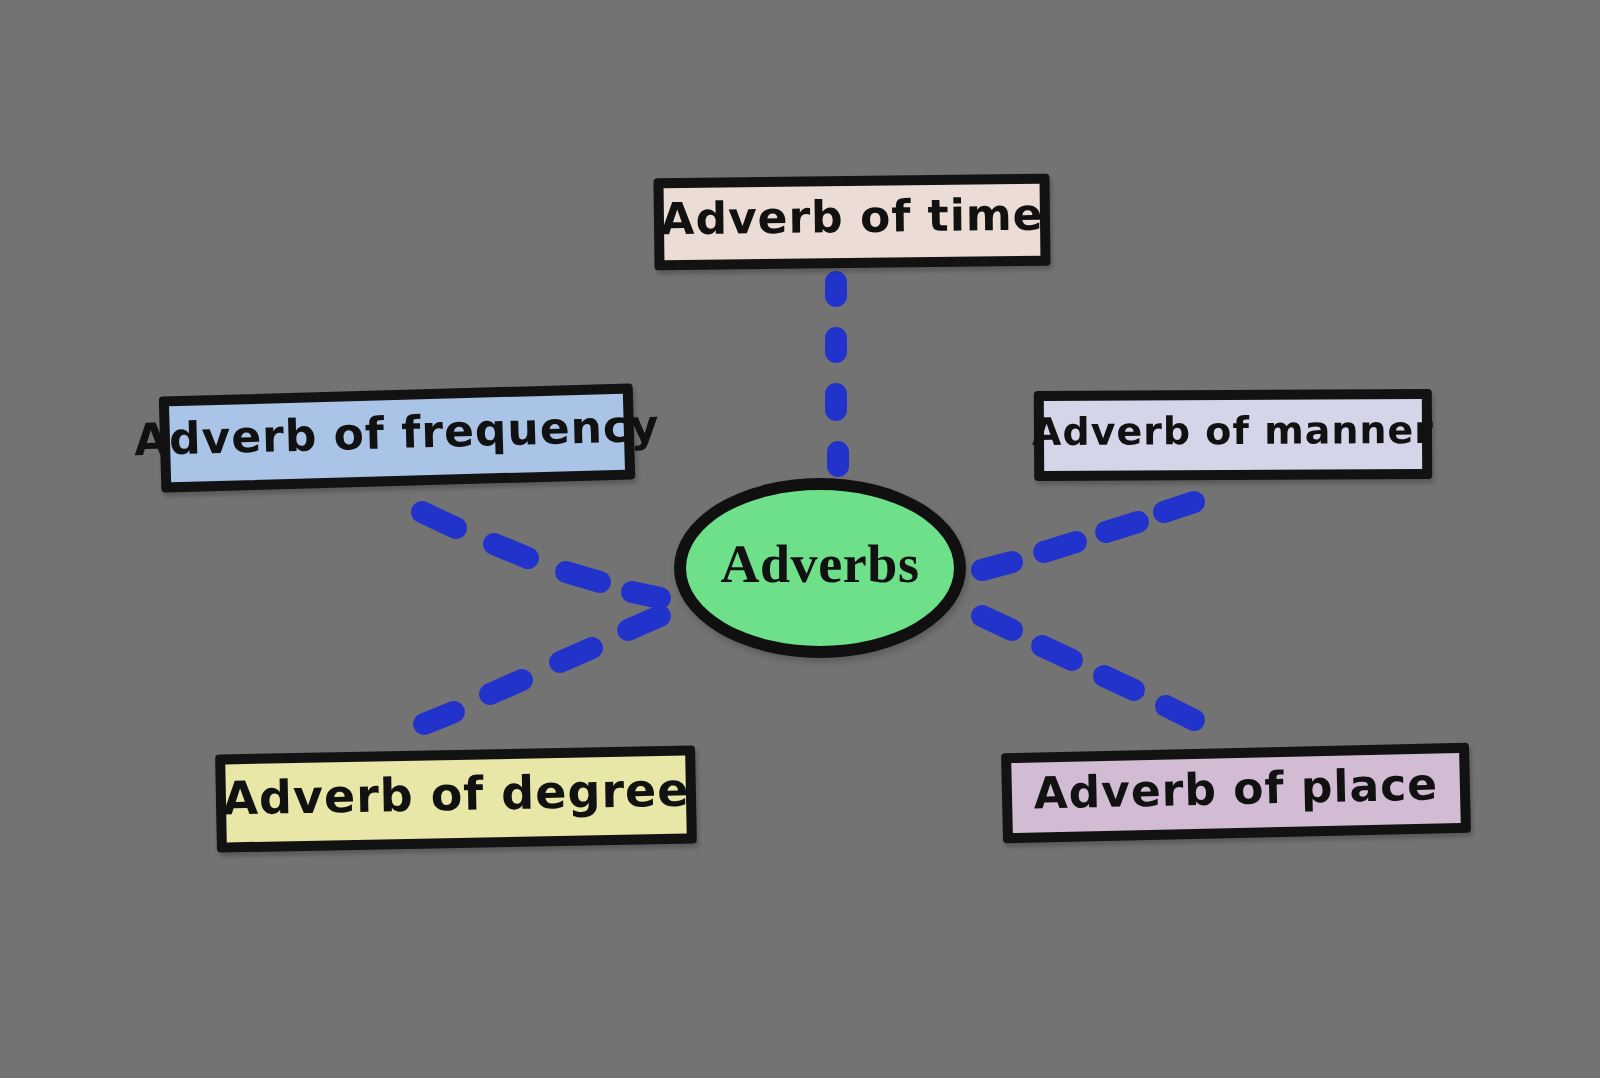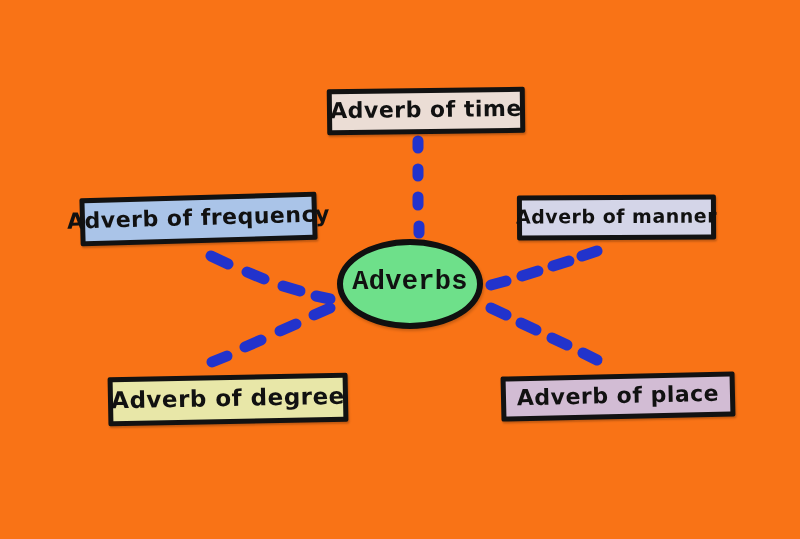--- a/index.html
+++ b/index.html
@@ -10,21 +10,21 @@
     width: 800px;
     height: 539px;
     background: #ffffff;
     font-family: "DejaVu Sans", sans-serif;
     overflow: hidden;
   }
   #canvas {
     position: relative;
     width: 800px;
     height: 539px;
-    background: #f97316;
+    background: #737373;
   }
   #svg-layer {
     position: absolute;
     left: 0;
     top: 0;
     width: 800px;
     height: 539px;
   }
 
   
@@ -93,21 +93,21 @@
     box-sizing: border-box;
     background: #6ee08a;
     border: 6px solid #101010;
     border-radius: 50%;
     display: flex;
     align-items: center;
     justify-content: center;
     box-shadow: 1px 2px 3px rgba(0,0,0,0.2);
   }
   #center-node .center-label {
-    font-family: Liberation Mono, monospace;
+    font-family: Liberation Serif, serif;
     font-weight: 700;
     font-size: 27px;
     color: #111111;
     line-height: 1;
     padding-bottom: 3px;
     letter-spacing: 0.3px;
   }
 </style>
 </head>
 <body>

